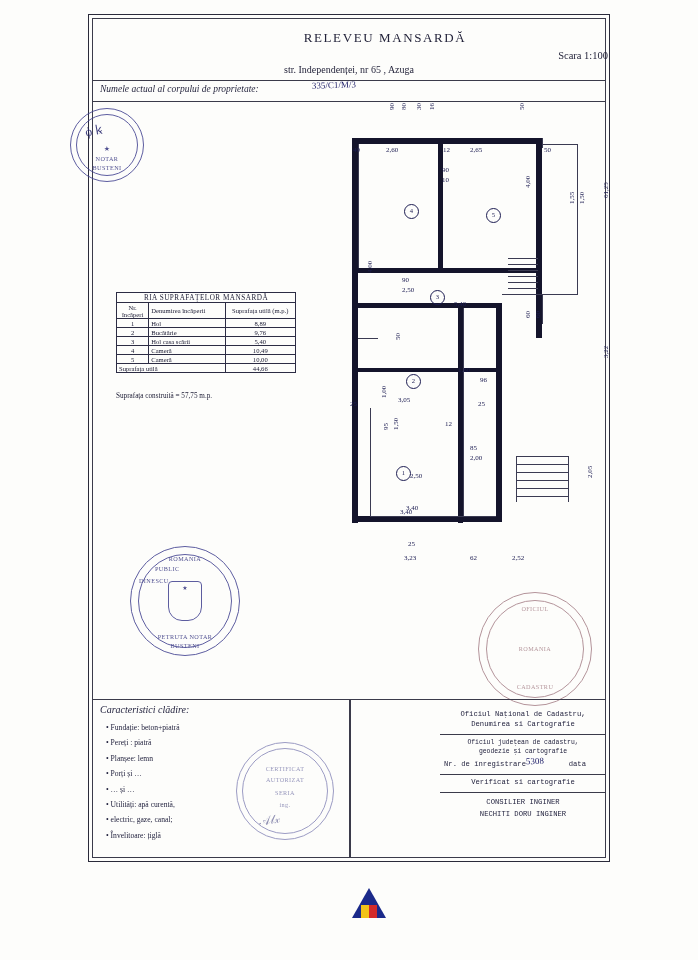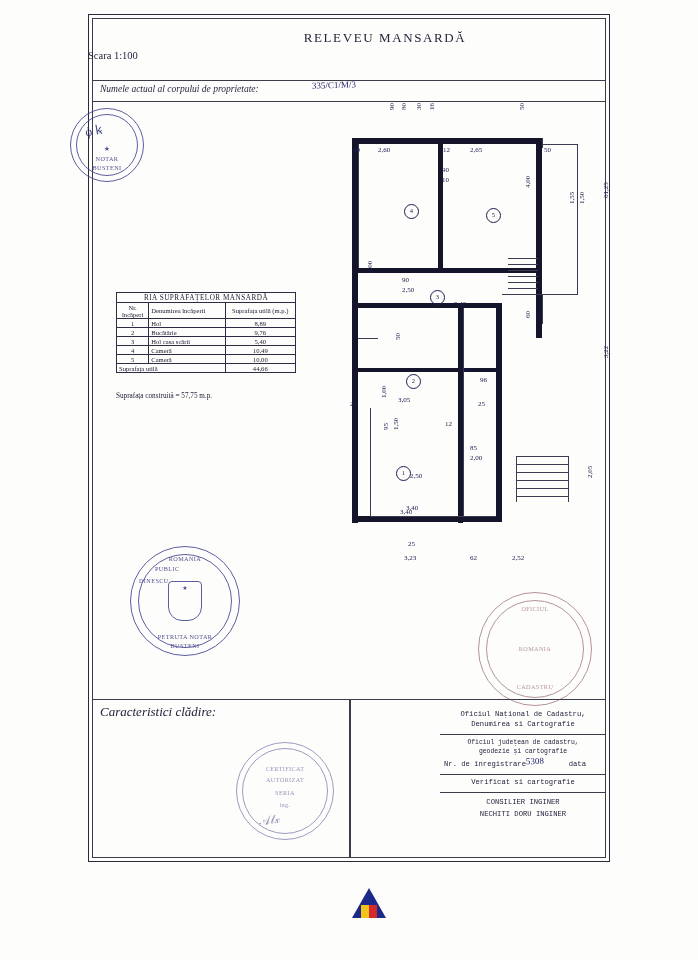--- a/index.html
+++ b/index.html
@@ -3,21 +3,21 @@
 <meta charset="utf-8">
 <style>
   html,body{margin:0;padding:0;background:#ffffff;}
   body{width:698px;height:960px;position:relative;font-family:"Liberation Serif",serif;color:#1a1a2e;}
   #sheet{position:absolute;left:0;top:0;width:698px;height:960px;background:#fdfdfb;overflow:hidden;}
 
   .frame{position:absolute;left:88px;top:14px;width:522px;height:848px;border:1.6px solid #2a2a3a;box-sizing:border-box;}
   .frame-inner{position:absolute;left:92px;top:18px;width:514px;height:840px;border:0.8px solid #3b3b4a;box-sizing:border-box;}
 
   .title-main{position:absolute;left:88px;top:30px;width:522px;text-align:center;font-size:13px;letter-spacing:1.6px;color:#23233a;margin-left:36px;}
-  .title-scale{position:absolute;left:88px;top:50px;width:520px;text-align:left;font-size:10.5px;color:#25253c;}
+  .title-scale{position:absolute;left:88px;top:50px;width:520px;text-align:right;font-size:10.5px;color:#25253c;}
   .title-addr{position:absolute;left:88px;top:64px;width:522px;text-align:center;font-size:10px;color:#25253c;}
 
   .hdr-rule{position:absolute;left:92px;top:80px;width:514px;height:1px;background:#3b3b4a;}
   .owner-label{position:absolute;left:100px;top:84px;font-size:9.5px;font-style:italic;color:#26263f;}
   .owner-code{position:absolute;left:312px;top:80px;font-size:13px;font-family:"Liberation Serif",serif;color:#1b1b55;transform:rotate(-1.2deg);}
   .hdr-rule2{position:absolute;left:92px;top:101px;width:514px;height:1px;background:#3b3b4a;}
 
   
   .stamp{position:absolute;border-radius:50%;border:1.4px solid #3a3a8c;color:#2b2b7a;opacity:.82;}
   .stamp .ring{position:absolute;inset:5px;border:1px solid #3a3a8c;border-radius:50%;}
@@ -46,21 +46,21 @@
   #plan{position:absolute;left:330px;top:108px;width:280px;height:450px;}
   .wall{position:absolute;background:#14142b;}
   .thin{position:absolute;background:#3b3b52;}
   .dimtxt{position:absolute;font-size:7px;color:#1d1d52;white-space:nowrap;}
   .roomno{position:absolute;width:13px;height:13px;border:0.8px solid #1d1d52;border-radius:50%;font-size:6.6px;line-height:12px;text-align:center;color:#1d1d52;}
   .stairs{position:absolute;}
   .stairs div{position:absolute;background:#3b3b52;height:0.8px;}
 
   
   .char-panel{position:absolute;left:92px;top:700px;width:258px;height:158px;border-right:0.8px solid #3b3b4a;box-sizing:border-box;}
-  .char-title{position:absolute;left:8px;top:4px;font-size:13px;font-style:italic;color:#23233f;}
+  .char-title{position:absolute;left:8px;top:4px;font-size:10px;font-style:italic;color:#23233f;}
   .char-list{position:absolute;left:14px;top:20px;font-size:7.6px;line-height:15.4px;color:#23233f;list-style:none;margin:0;padding:0;}
   .char-list li:before{content:"• ";}
 
   .cad-panel{position:absolute;left:440px;top:700px;width:166px;height:158px;box-sizing:border-box;}
   .cad-panel .line{position:absolute;left:0;width:166px;height:0.8px;background:#3b3b4a;}
   .cad-t{position:absolute;width:166px;text-align:center;font-size:7.2px;color:#23233f;line-height:9.5px;font-family:Liberation Mono, monospace;}
   .hand{font-family:"Liberation Serif",serif;color:#1b1b66;font-size:9px;transform:rotate(-2deg);display:inline-block;}
 
   
   .logo-wrap{position:absolute;left:352px;top:888px;display:flex;align-items:center;gap:9px;}
@@ -75,20 +75,21 @@
 </head>
 <body>
 
 <div id="sheet">
 
   <div class="frame"></div>
   <div class="frame-inner"></div>
 
   <div class="title-main">RELEVEU MANSARDĂ</div>
   <div class="title-scale">Scara 1:100</div>
+  <div class="title-addr">str. Independenței, nr 65 , Azuga</div>
 
   <div class="hdr-rule"></div>
   <div class="owner-label">Numele actual al corpului de proprietate:</div>
   <div class="owner-code hand">335/C1/M/3</div>
   <div class="hdr-rule2"></div>
 
   <div class="stamp" id="stamp-tl">
     <div class="ring"></div>
     <div class="txt" style="top:46px;">NOTAR</div>
     <div class="txt" style="top:55px;">BUSTENI</div>
@@ -188,21 +189,21 @@
       <div style="left:52px;top:0;width:1px;height:46px;background:#3b3b52;"></div>
     </div>
 
     <div class="roomno" style="left:74px;top:96px;">4</div>
     <div class="roomno" style="left:156px;top:100px;">5</div>
     <div class="roomno" style="left:100px;top:182px;">3</div>
     <div class="roomno" style="left:76px;top:266px;">2</div>
     <div class="roomno" style="left:66px;top:358px;">1</div>
 
     <div class="dimtxt" style="left:23px;top:38px;">40</div>
-    <div class="dimtxt" style="left:48px;top:38px;">2,60</div>
+    <div class="dimtxt" style="left:56px;top:38px;">2,60</div>
     <div class="dimtxt" style="left:113px;top:38px;">12</div>
     <div class="dimtxt" style="left:140px;top:38px;">2,65</div>
     <div class="dimtxt" style="left:214px;top:38px;">50</div>
 
     <div class="dimtxt" style="left:58px;top:2px;transform:rotate(-90deg);transform-origin:left top;">90</div>
     <div class="dimtxt" style="left:70px;top:2px;transform:rotate(-90deg);transform-origin:left top;">80</div>
     <div class="dimtxt" style="left:85px;top:2px;transform:rotate(-90deg);transform-origin:left top;">30</div>
     <div class="dimtxt" style="left:98px;top:2px;transform:rotate(-90deg);transform-origin:left top;">16</div>
     <div class="dimtxt" style="left:188px;top:2px;transform:rotate(-90deg);transform-origin:left top;">50</div>
 
@@ -265,20 +266,30 @@
     <div class="ring"></div>
     <div class="txt" style="top:22px;">CERTIFICAT</div>
     <div class="txt" style="top:33px;">AUTORIZAT</div>
     <div class="txt" style="top:46px;">SERIA</div>
     <div class="txt" style="top:58px;">ing.</div>
     <div class="sig" style="left:22px;top:70px;font-size:12px;transform:rotate(-8deg);">𝒜𝓁𝓍</div>
   </div>
 
   <div class="char-panel">
     <div class="char-title">Caracteristici clădire:</div>
+    <ul class="char-list">
+      <li>Fundație: beton+piatră</li>
+      <li>Pereți : piatră</li>
+      <li>Planșee: lemn</li>
+      <li>Porți și …</li>
+      <li>… și …</li>
+      <li>Utilități: apă curentă,</li>
+      <li>electric, gaze, canal;</li>
+      <li>Învelitoare: țiglă</li>
+    </ul>
   </div>
 
   <div class="cad-panel">
     <div class="cad-t" style="top:10px;">Oficiul Național de Cadastru,</div>
     <div class="cad-t" style="top:20px;">Denumirea si Cartografie</div>
     <div class="line" style="top:34px;"></div>
     <div class="cad-t" style="top:38px;font-size:6.4px;">Oficiul județean de cadastru,</div>
     <div class="cad-t" style="top:47px;font-size:6.4px;">geodezie și cartografie</div>
     <div class="cad-t" style="top:60px;text-align:left;padding-left:4px;box-sizing:border-box;">Nr. de înregistrare</div>
     <div class="hand" style="position:absolute;left:86px;top:56px;">5308</div>

